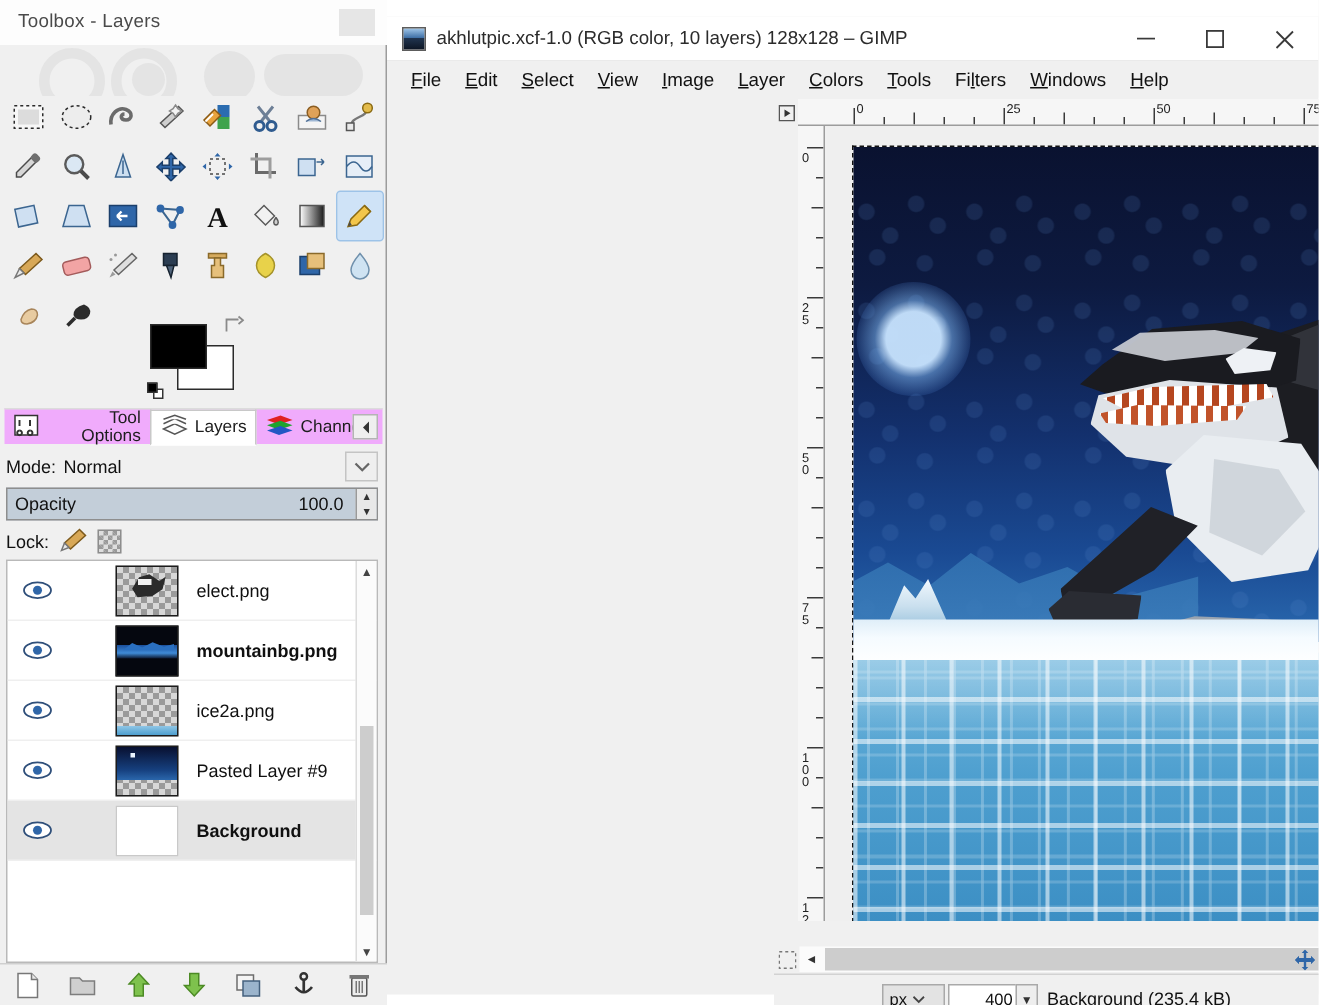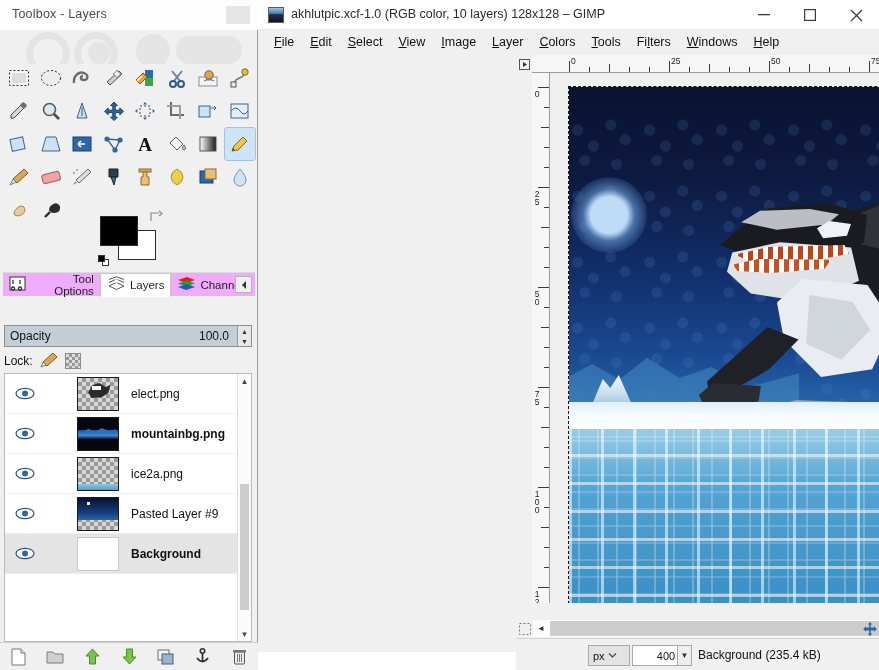--- a/index.html
+++ b/index.html
@@ -170,21 +170,21 @@
   
   #dockbtns {
     position:absolute; left:0; bottom:0; width:258px; height:28px;
     border-top:1px solid #cfcfcf; background:#f0f0f0;
     display:flex; align-items:center;
   }
   .dbtn { width:37px; height:28px; display:flex;align-items:center;justify-content:center;}
 
   
   #gwin {
-    position:absolute; left:258px; top:0; width:621px; height:652px;
+    position:absolute; left:258px; top:11px; width:621px; height:652px;
     background:#f0f0f0;
   }
   #gtitle {
     position:absolute; left:0; top:0; width:621px; height:30px;
     background:#ffffff; border-bottom:1px solid #eaeaea;
   }
   #gicon {
     position:absolute; left:10px; top:7px; width:16px; height:16px;
     background:linear-gradient(180deg,#9fc5e8 0%,#3d6ea5 45%,#20344f 46%,#0c1524 100%);
     border:1px solid #5c5c5c;
@@ -631,20 +631,29 @@
         </span>
         <span>Channels</span>
       </div>
       <div id="tab-menu-btn">
         <svg width="10" height="10">
             <path d="M7 1 L3 5 L7 9 Z" fill="#333"></path>
           </svg>
       </div>
     </div>
 
+    <div id="moderow">
+      <span id="mode-label">Mode:</span>
+      <span id="mode-value">Normal</span>
+      <div id="mode-arrow">
+        <svg width="11" height="8">
+            <path d="M1 2 L5.5 6.5 L10 2" fill="none" stroke="#666" stroke-width="1.5"></path>
+          </svg>
+      </div>
+    </div>
 
     <div id="opacityrow">
       <span id="opacity-label">Opacity</span>
       <span id="opacity-value">100.0</span>
       <div id="opacity-spin">
         <div>▲</div>
         <div>▼</div>
       </div>
     </div>
 

